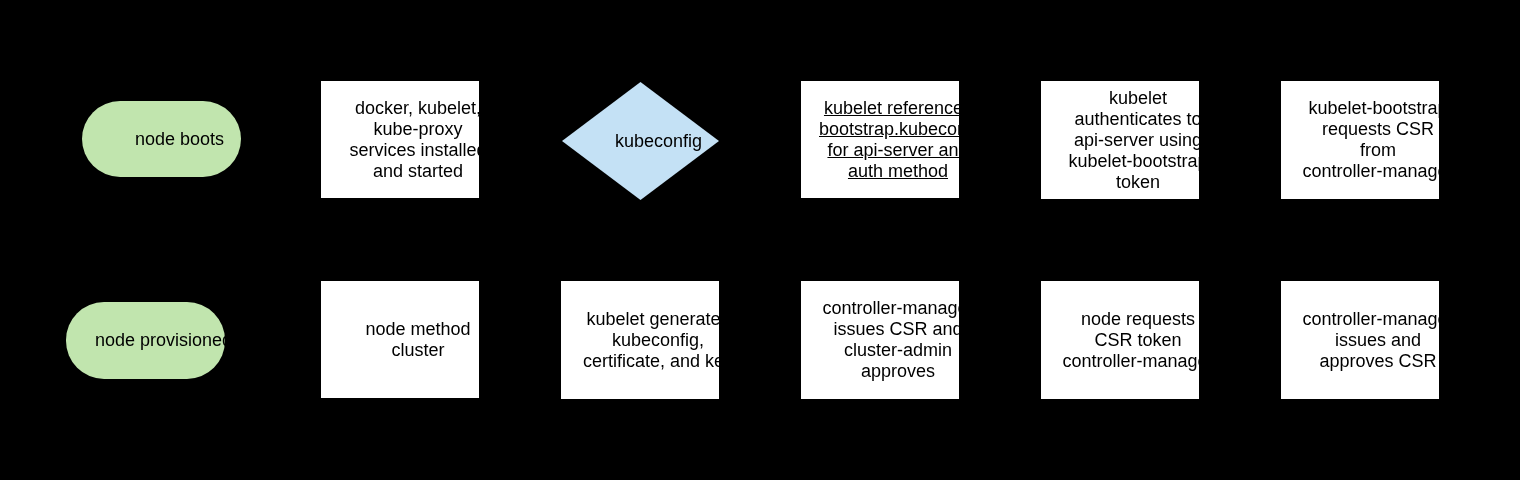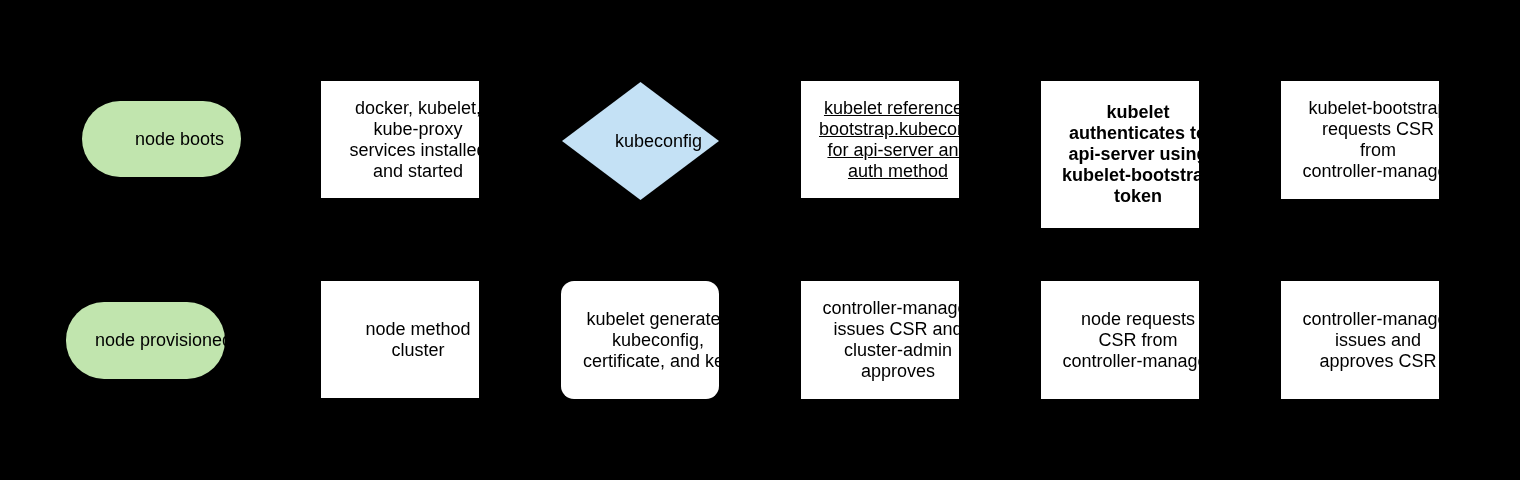--- a/index.html
+++ b/index.html
@@ -42,26 +42,26 @@
   }
   .decision {
     background: var(--decision_fill, #c4e1f5);
     clip-path: polygon(50% 0, 100% 50%, 50% 100%, 0 50%);
   }
   
   .pos-r1-start    { left: 82px;   top: 101px; height: 76px; }
   .pos-r1-s1       { left: 321px;  top: 81px;  height: 117px; }
   .pos-r1-decision { left: 562px;  top: 82px;  width: 157px; height: 118px; }
   .pos-r1-s2       { left: 801px;  top: 81px;  height: 117px; text-decoration: underline; }
-  .pos-r1-s3       { left: 1041px; top: 81px;  height: 147px; font-weight: bold; }
+  .pos-r1-s3       { left: 1041px; top: 81px;  height: 118px; }
   .pos-r1-s4       { left: 1281px; top: 81px;  height: 118px; }
   
   .pos-r2-end      { left: 66px;   top: 302px; height: 77px; }
   .pos-r2-s1       { left: 321px;  top: 281px; height: 117px; }
-  .pos-r2-s2       { left: 561px;  top: 281px; height: 118px; border-radius: 13px; }
+  .pos-r2-s2       { left: 561px;  top: 281px; height: 118px; }
   .pos-r2-s3       { left: 801px;  top: 281px; height: 118px; }
   .pos-r2-s4       { left: 1041px; top: 281px; height: 118px; }
   .pos-r2-s5       { left: 1281px; top: 281px; height: 118px; }
 </style>
 </head>
 <body>
 
 <div class="stage">
 
   <div class="node terminator pos-r1-start">
@@ -117,21 +117,21 @@
 
   <div class="node process pos-r2-s3">
     <span class="label">controller-manager
 issues CSR and
 cluster-admin
 approves</span>
   </div>
 
   <div class="node process pos-r2-s4">
     <span class="label">node requests
-CSR from
+CSR token
 controller-manager</span>
   </div>
 
   <div class="node process pos-r2-s5">
     <span class="label">controller-manager
 issues and
 approves CSR</span>
   </div>
 
 </div>

